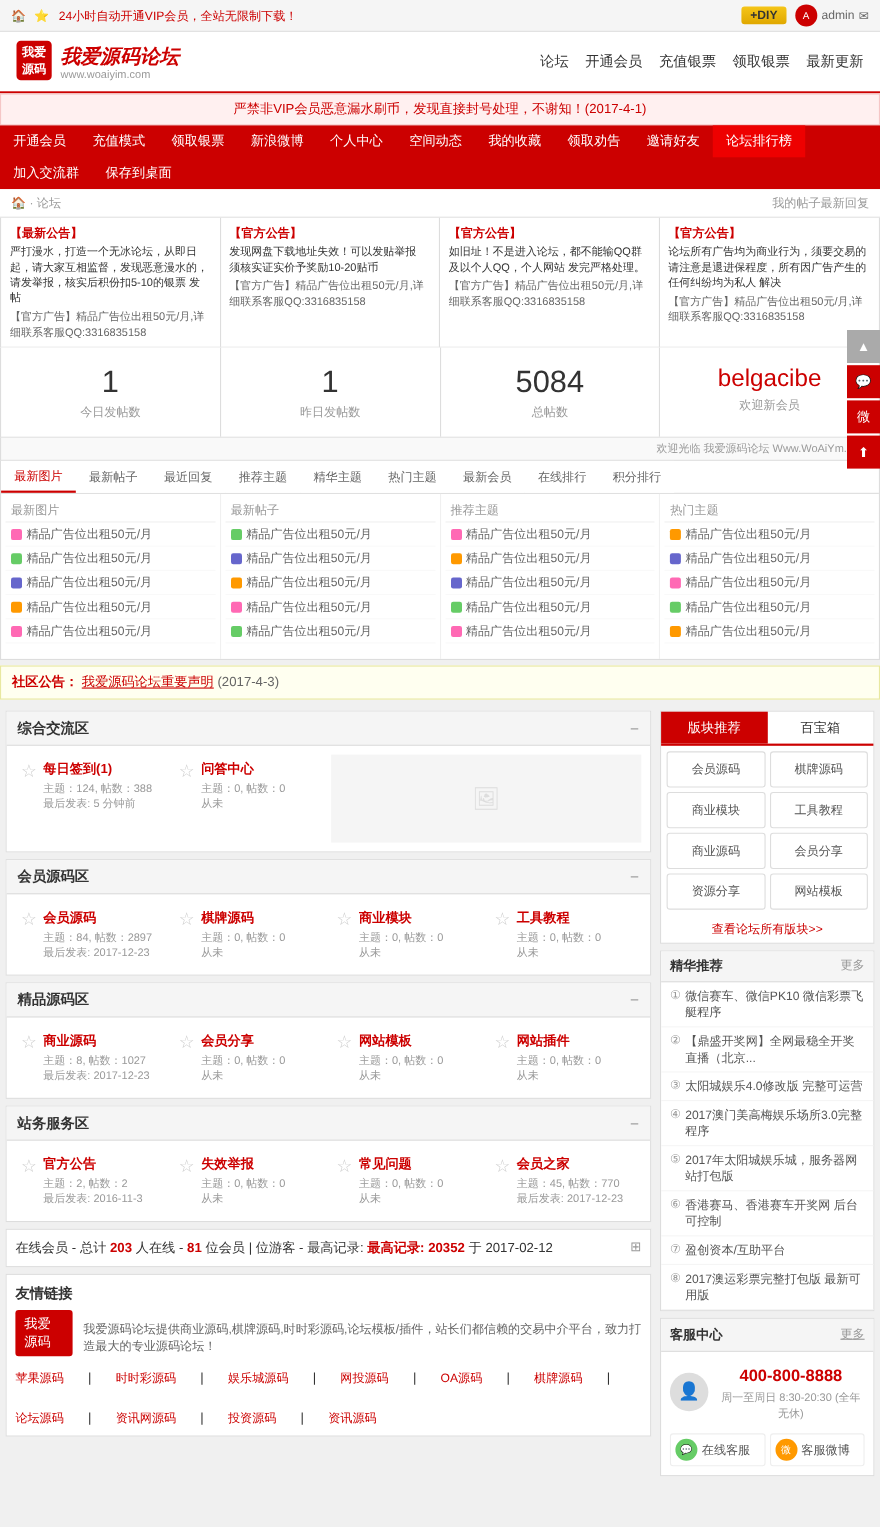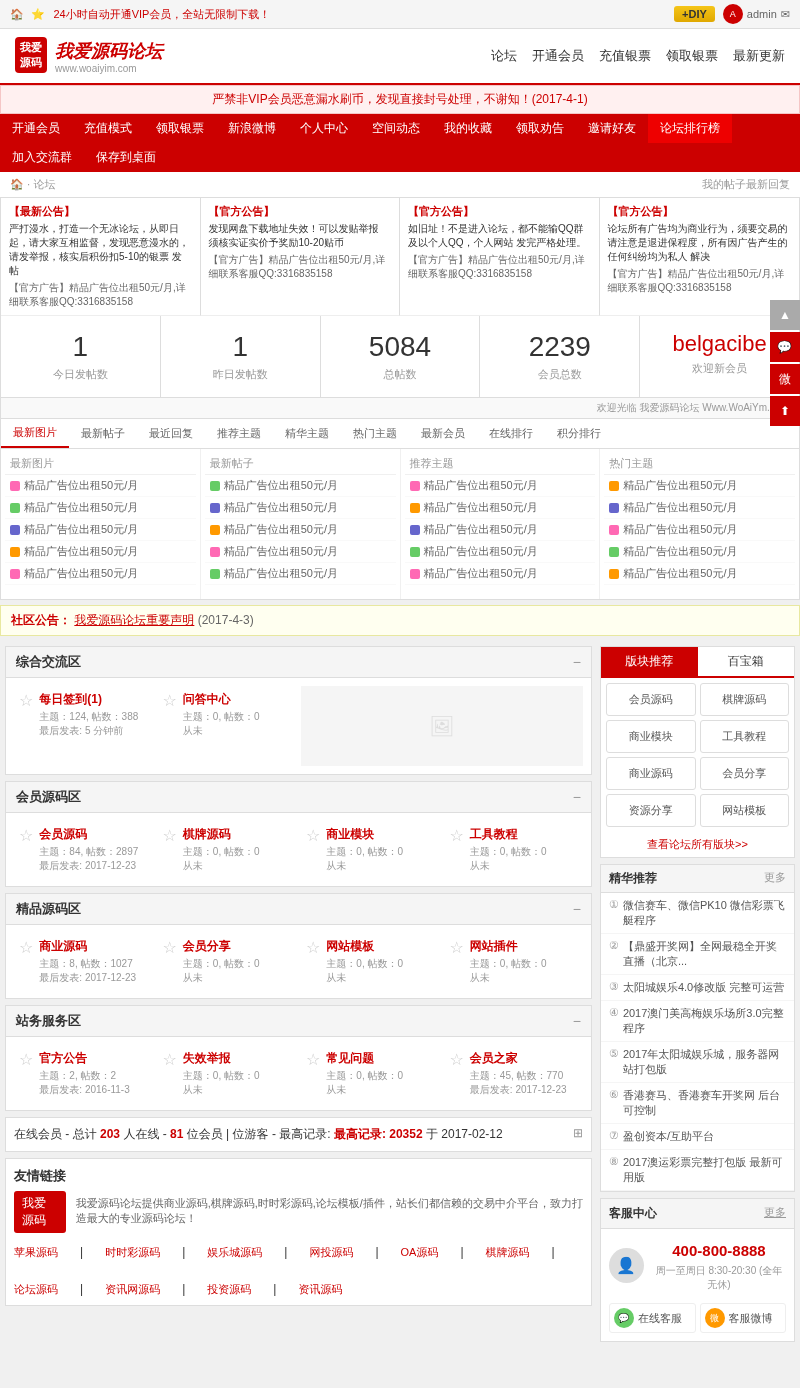--- a/index.html
+++ b/index.html
@@ -241,24 +241,20 @@
   </div>
   <div class="stat-item">
     <div class="stat-num">1</div>
     <div class="stat-label">昨日发帖数</div>
   </div>
   <div class="stat-item">
     <div class="stat-num">5084</div>
     <div class="stat-label">总帖数</div>
   </div>
   <div class="stat-item">
-    <div class="stat-num">2239</div>
-    <div class="stat-label">会员总数</div>
-  </div>
-  <div class="stat-item">
     <div class="stat-welcome">belgacibe</div>
     <div class="stat-label">欢迎新会员</div>
   </div>
 </div>
 
 <div class="welcome-banner">
   <span>欢迎光临 我爱源码论坛 Www.WoAiYm.Com</span>
 </div>
 
 <div class="tabs-section">
@@ -548,21 +544,21 @@
         <span> - 最高记录: </span>
         <strong>最高记录: 20352</strong>
         <span> 于 </span>
         <span>2017-02-12</span>
         <span style="float:right;cursor:pointer;color:#999;">⊞</span>
       </div>
     </div>
 
     <div class="friend-links">
       <div class="friend-links-header">友情链接</div>
-      <div style="display:flex;gap:10px;align-items:center;margin-bottom:8px;">
+      <div style="display:flex;gap:10px;align-items:flex-end;margin-bottom:8px;">
         <div>
           <div class="friend-link-logo">我爱源码</div>
         </div>
         <div class="friend-links-desc">我爱源码论坛提供商业源码,棋牌源码,时时彩源码,论坛模板/插件，站长们都信赖的交易中介平台，致力打造最大的专业源码论坛！</div>
       </div>
       <div class="friend-links-list">
         <a href="#">苹果源码</a>
         <span>|</span>
         <a href="#">时时彩源码</a>
         <span>|</span>

